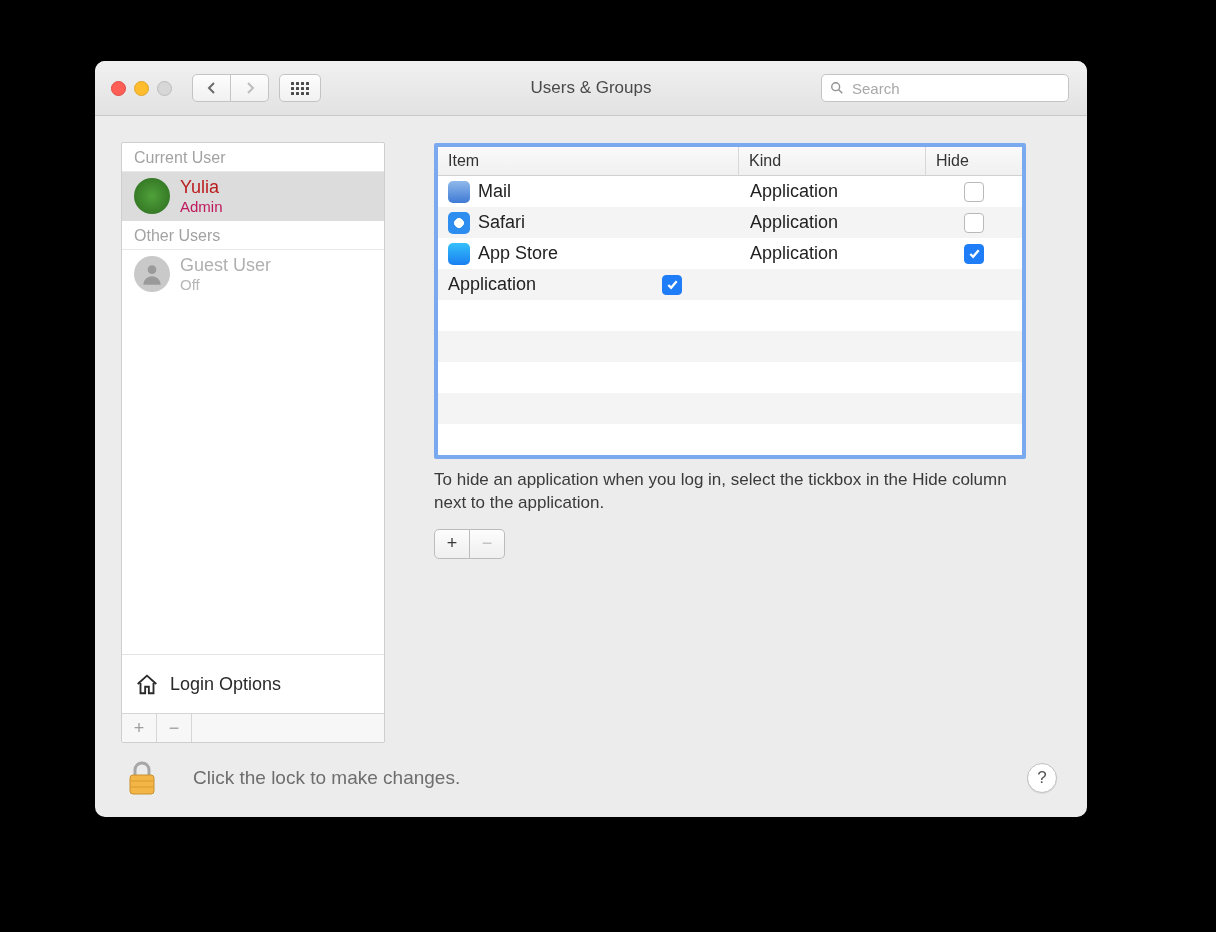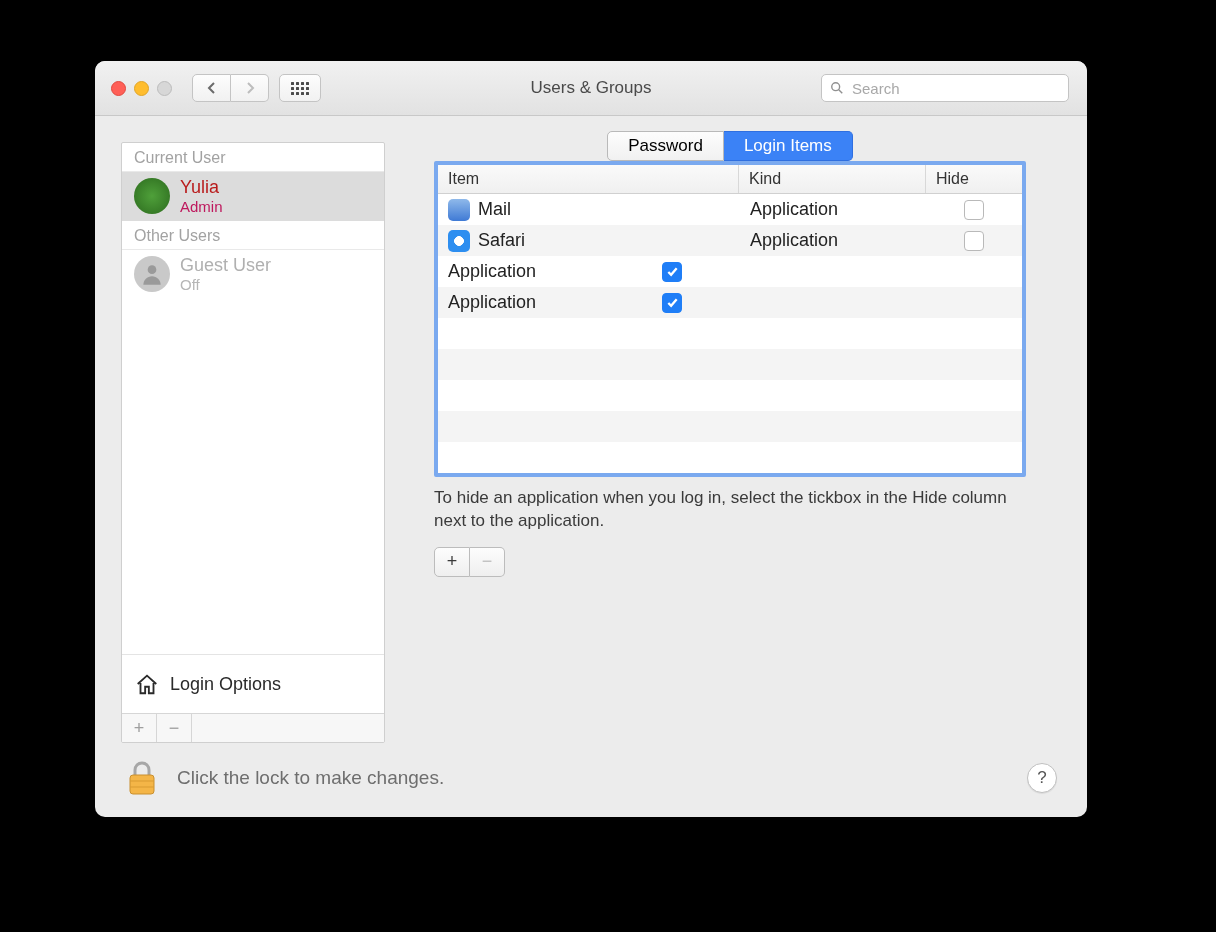--- a/index.html
+++ b/index.html
@@ -70,21 +70,21 @@
   .cb.on{background:#1f7ef7;border-color:#1f7ef7;}
   .cb.on svg{width:13px;height:13px;stroke:#fff;stroke-width:2.5;fill:none;}
   .hint{margin:10px 34px 0;font-size:17px;color:#3a3a3a;line-height:1.35;}
   .pm{margin:14px 34px 0;display:flex;}
   .pmbtn{width:34px;height:28px;border:1px solid #bcbcbc;background:linear-gradient(#fdfdfd,#efefef);display:flex;align-items:center;justify-content:center;font-size:18px;color:#3a3a3a;}
   .pmbtn:first-child{border-radius:5px 0 0 5px;}
   .pmbtn:last-child{border-left:none;border-radius:0 5px 5px 0;color:#bdbdbd;}
   
   .footer{display:flex;align-items:center;margin-top:16px;padding:0 4px;}
   .lock{width:34px;height:38px;margin-right:18px;}
-  .footmsg{font-size:19px;color:#6e6e6e;}
+  .footmsg{font-size:19px;color:#6e6e6e;margin-left:16px;}
   .help{margin-left:auto;width:28px;height:28px;border-radius:50%;background:#fff;border:1px solid #c0c0c0;display:flex;align-items:center;justify-content:center;font-size:17px;color:#555;box-shadow:0 1px 1px rgba(0,0,0,.08);}
 </style>
 </head>
 <body>
 
 <div class="window">
 
   <div class="titlebar">
     <div class="traffic">
       <div class="tl red"></div>
@@ -161,24 +161,20 @@
             </svg>
           <span>Login Options</span>
         </div>
         <div class="sidebtm">
           <div class="sq">+</div>
           <div class="sq">−</div>
         </div>
       </div>
 
       <div class="main">
-        <div class="tabs">
-          <div class="tab">Password</div>
-          <div class="tab active">Login Items</div>
-        </div>
 
         <div class="tablewrap">
           <div class="thead">
             <div class="th item">Item</div>
             <div class="th kind">Kind</div>
             <div class="th hide">Hide</div>
             <div class="thend"></div>
           </div>
           <div class="tbody" id="tbody">
               <div class="trow">
@@ -195,20 +191,24 @@
                 <div class="tc item">
                   <div class="appicon" style="background:radial-gradient(circle,#fff 30%,#2d8ef0 32%);"></div>
                   <span>Safari</span>
                 </div>
                 <div class="tc kind">Application</div>
                 <div class="tc hide">
                   <div class="cb"></div>
                 </div>
               </div>
               <div class="trow">
+                <div class="tc item">
+                  <div class="appicon" style="background:linear-gradient(#34c0fb,#1a7ff0);"></div>
+                  <span>App Store</span>
+                </div>
                 <div class="tc kind">Application</div>
                 <div class="tc hide">
                   <div class="cb on">
                     <svg viewBox="0 0 14 14">
                       <polyline points="2.5 7.5 5.5 10.5 11.5 3.5"></polyline>
                     </svg>
                   </div>
                 </div>
               </div>
               <div class="trow">

